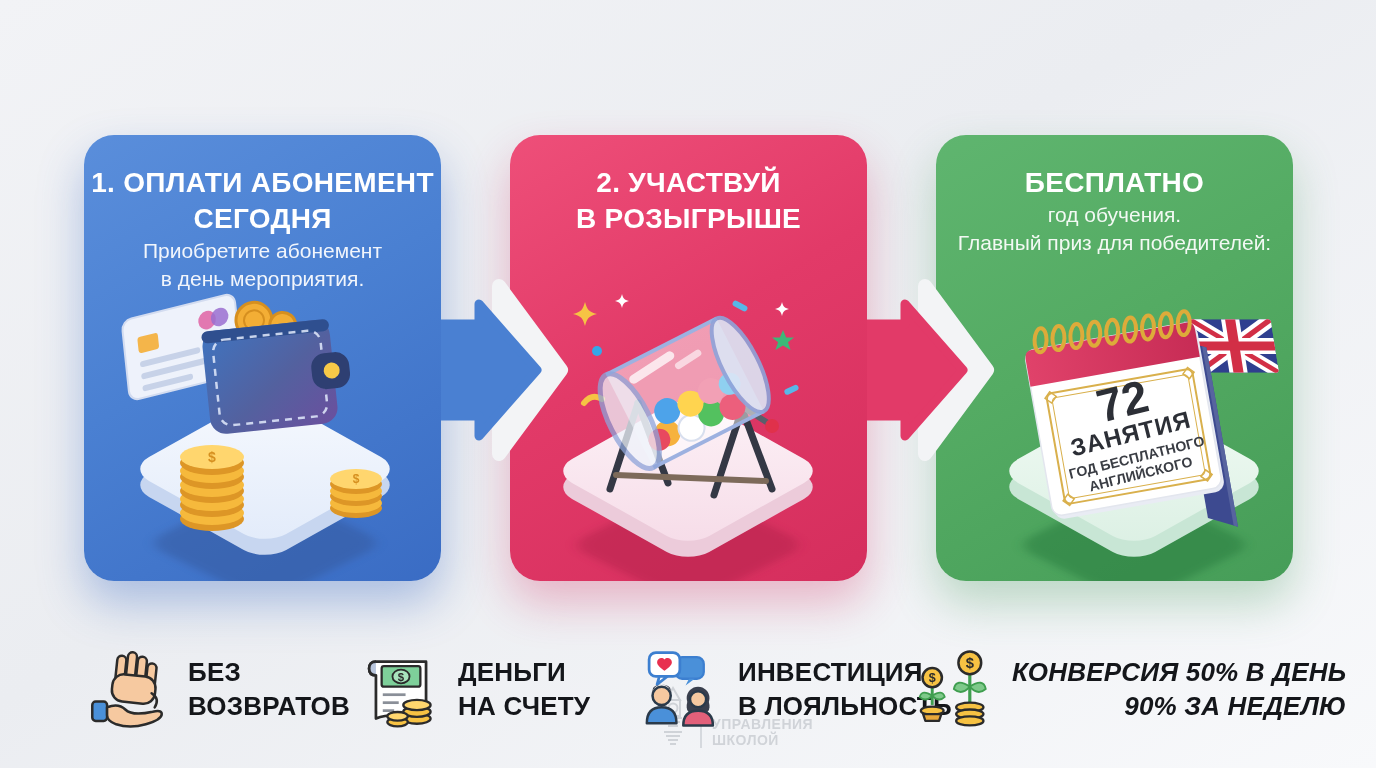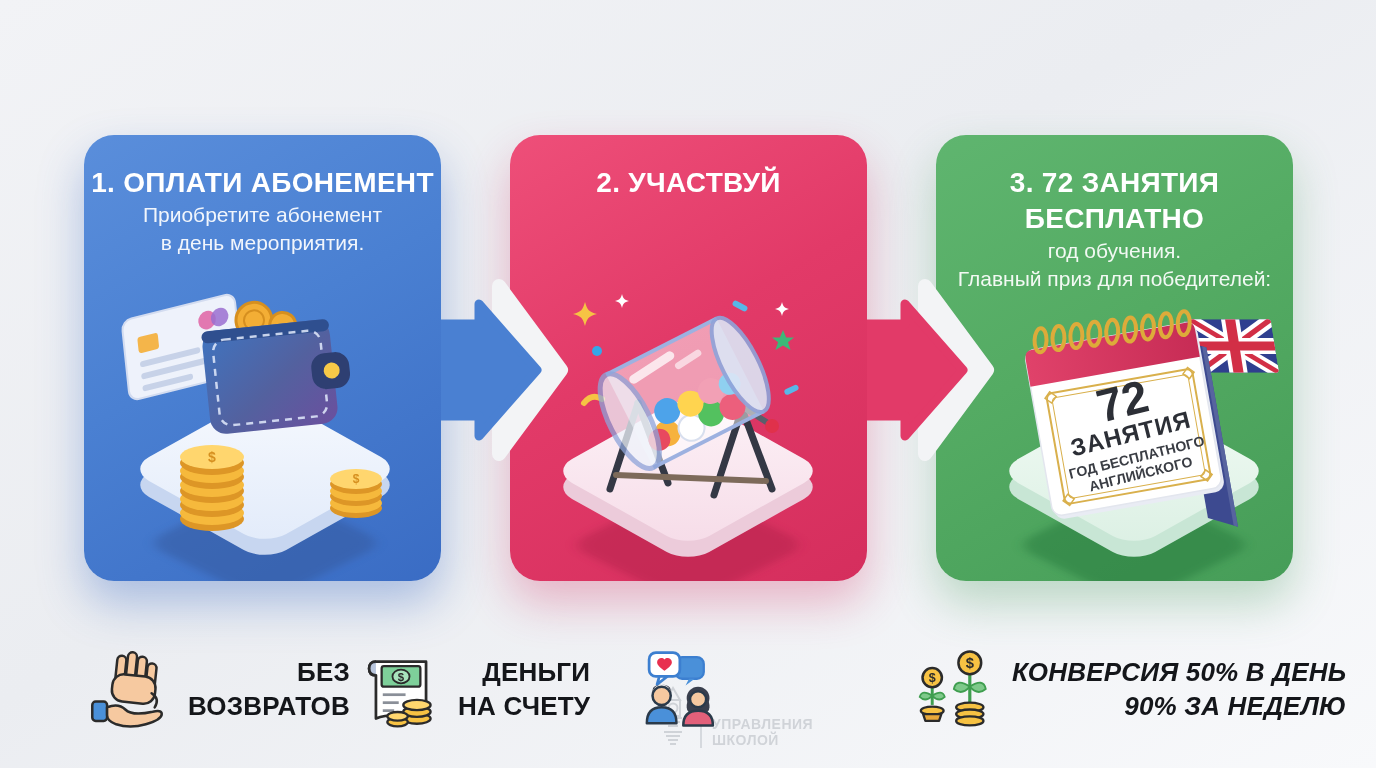--- a/index.html
+++ b/index.html
@@ -20,37 +20,38 @@
     font-weight:400;line-height:28px;}
   .illus{position:absolute;left:0;bottom:0;width:357px;height:300px;}
   
   .connector{position:absolute;top:268px;width:150px;height:210px;z-index:5;}
   .conn-1{left:441px;}
   .conn-2{left:867px;}
   
   .benefit{position:absolute;display:flex;align-items:center;gap:16px;z-index:3;}
   .bicon{width:82px;height:82px;flex:0 0 auto;}
   .btext{display:flex;flex-direction:column;font-size:26px;font-weight:800;color:#14161a;
-    line-height:34px;letter-spacing:.2px;white-space:nowrap;text-align:right;}
+    line-height:34px;letter-spacing:.2px;white-space:nowrap;}
   .benefit-4 .btext{text-align:right;font-style:italic;}
   
   .watermark{position:absolute;left:656px;top:686px;display:flex;align-items:flex-end;gap:10px;
     opacity:.38;z-index:1;}
   .wm-divider{width:2px;height:40px;background:#aab0b8;}
   .wm-lines{display:flex;flex-direction:column;font-size:14px;font-weight:700;color:#9aa0a8;
     line-height:16px;letter-spacing:.5px;}
 </style>
 </head>
 <body>
 
 <div class="canvas">
 
   <div class="card card-1">
     <div class="card-title">
       <div>1. ОПЛАТИ АБОНЕМЕНТ</div>
+      <div>СЕГОДНЯ</div>
     </div>
     <div class="card-sub">
       <div>Приобретите абонемент</div>
       <div>в день мероприятия.</div>
     </div>
     <svg class="illus" viewBox="0 0 357 300">
       <defs>
         <filter id="blur1" x="-50%" y="-50%" width="200%" height="200%">
             <feGaussianBlur stdDeviation="6"></feGaussianBlur>
           </filter>
@@ -131,20 +132,21 @@
             <ellipse cx="0" cy="0" rx="26" ry="10" fill="#ffd66e"></ellipse>
           <text x="0" y="4" text-anchor="middle" font-size="12" font-weight="bold" fill="#d68f1f">$</text>
         </g>
       </g>
     </svg>
   </div>
 
   <div class="card card-2">
     <div class="card-title">
       <div>2. УЧАСТВУЙ</div>
+      <div>В РОЗЫГРЫШЕ</div>
     </div>
     <svg class="illus" viewBox="0 0 357 300">
       <defs>
         <filter id="blur2" x="-50%" y="-50%" width="200%" height="200%">
             <feGaussianBlur stdDeviation="6"></feGaussianBlur>
           </filter>
         <clipPath id="drumClip">
             <rect x="-62" y="-52" width="124" height="104"></rect>
           </clipPath>
         <linearGradient id="platTop2" x1="0" y1="0" x2="1" y2="1">
@@ -199,21 +201,20 @@
         <ellipse cx="62" cy="0" rx="18" ry="52" fill="#dce6f6" opacity="0.9" stroke="#8ea4da" stroke-width="4"></ellipse>
         <ellipse cx="-62" cy="0" rx="20" ry="52" fill="#eef3fb" opacity="0.75" stroke="#8ea4da" stroke-width="5"></ellipse>
         <rect x="-40" y="-44" width="52" height="9" rx="4.5" fill="#ffffff" opacity="0.75" transform="rotate(-6)"></rect>
         <rect x="6" y="-30" width="30" height="7" rx="3.5" fill="#ffffff" opacity="0.6" transform="rotate(-6)"></rect>
       </g>
     </svg>
   </div>
 
   <div class="card card-3">
     <div class="card-title">
-      <div>3. 72 ЗАНЯТИЯ</div>
       <div>БЕСПЛАТНО</div>
     </div>
     <div class="card-sub">
       <div>год обучения.</div>
       <div>Главный приз для победителей:</div>
     </div>
     <svg class="illus" viewBox="0 0 357 300">
       <defs>
         <filter id="blur3" x="-50%" y="-50%" width="200%" height="200%">
             <feGaussianBlur stdDeviation="6"></feGaussianBlur>
@@ -378,20 +379,24 @@
         <path d="M11,40 a8,8 0 0 1 16,0 l0,-3 a8,5 0 0 0 -16,0 Z" fill="#3a3f4d"></path>
         <path d="M6,66 q0,-14 13,-14 q13,0 13,14 Z" fill="#4a90d9" stroke="#2b3a4a" stroke-width="2.2" stroke-linejoin="round"></path>
       </g>
       <g>
         <circle cx="51" cy="44" r="10" fill="#3a3f4d"></circle>
         <rect x="41" y="44" width="20" height="14" rx="6" fill="#3a3f4d"></rect>
         <circle cx="51" cy="45" r="7" fill="#f6c9a0" stroke="#2b3a4a" stroke-width="2"></circle>
         <path d="M38,68 q0,-13 13,-13 q13,0 13,13 Z" fill="#e2607a" stroke="#2b3a4a" stroke-width="2.2" stroke-linejoin="round"></path>
       </g>
     </svg>
+    <div class="btext">
+      <span>ИНВЕСТИЦИЯ</span>
+      <span>В ЛОЯЛЬНОСТЬ</span>
+    </div>
   </div>
 
   <div class="benefit benefit-4" style="left:914px;top:648px;">
     <svg class="bicon" viewBox="0 0 72 72">
       <g>
         <line x1="16" y1="50" x2="16" y2="32" stroke="#3f9e4f" stroke-width="2.6"></line>
         <path d="M16,42 q-9,-6 -11,1 q5,5 11,-1 Z" fill="#7ec98a" stroke="#3f9e4f" stroke-width="1.6"></path>
         <path d="M16,42 q9,-6 11,1 q-5,5 -11,-1 Z" fill="#7ec98a" stroke="#3f9e4f" stroke-width="1.6"></path>
         <circle cx="16" cy="26" r="8.5" fill="#f7c243" stroke="#2b2b2b" stroke-width="2.2"></circle>
         <text x="16" y="30" text-anchor="middle" font-size="11" font-weight="bold" fill="#2b2b2b">$</text>

